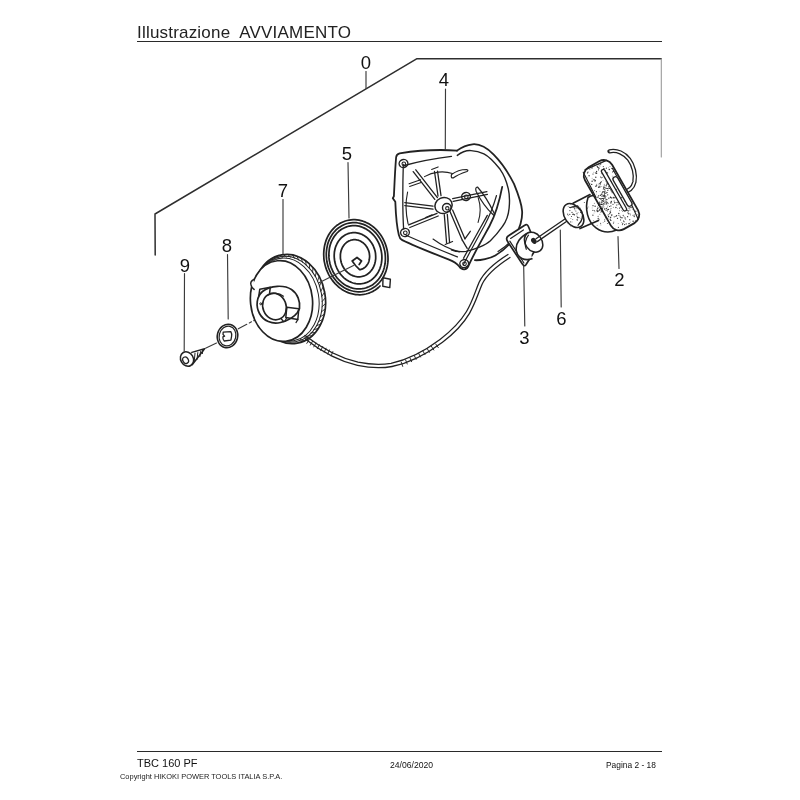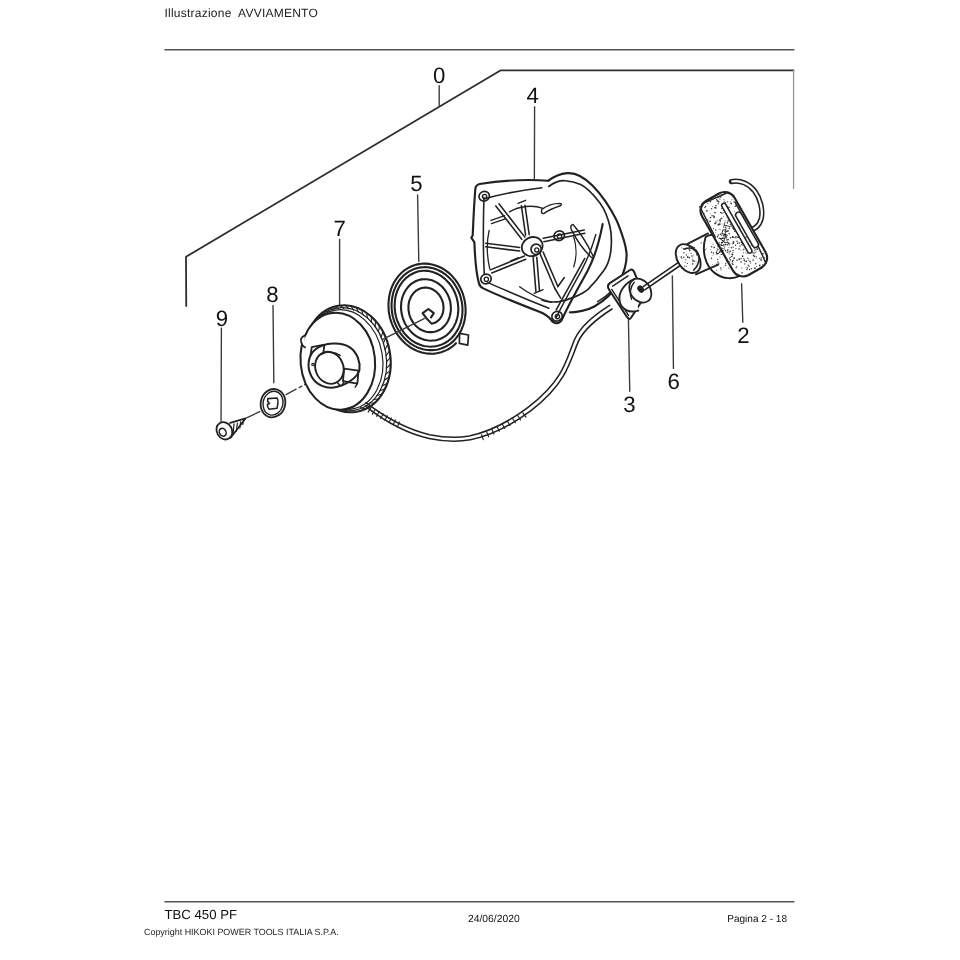--- a/index.html
+++ b/index.html
@@ -1,29 +1,29 @@
 <!DOCTYPE html>
 <html><head><meta charset="utf-8">
 <style>
 html,body{margin:0;padding:0;background:#fff;width:800px;height:800px;overflow:hidden}
 *{box-sizing:border-box}
 body{font-family:"Liberation Sans",sans-serif;color:#1a1a1a;position:relative}
-.hdr{position:absolute;left:137px;top:6px;font-size:10px;color:#222;letter-spacing:.2px}
+.hdr{position:absolute;left:137px;top:23px;font-size:17px;color:#222;letter-spacing:.2px}
 .rule{position:absolute;background:#2a2a2a;height:1.4px}
 .ft1{position:absolute;left:137px;top:756.5px;font-size:11px;color:#111}
 .ft2{position:absolute;left:120px;top:771.8px;font-size:7.45px;color:#222}
 .ftc{position:absolute;left:390px;top:760px;font-size:8.6px;color:#111}
 .ftr{position:absolute;left:606px;top:760px;font-size:8.4px;color:#111}
 svg{position:absolute;left:0;top:0}
 </style></head>
 <body>
 <div class="hdr">Illustrazione&nbsp; AVVIAMENTO</div>
 <div class="rule" style="left:137px;top:40.5px;width:525px"></div>
 <div class="rule" style="left:137px;top:750.5px;width:525px"></div>
-<div class="ft1">TBC 450 PF</div>
+<div class="ft1">TBC 160 PF</div>
 <div class="ft2">Copyright HIKOKI POWER TOOLS ITALIA S.P.A.</div>
 <div class="ftc">24/06/2020</div>
 <div class="ftr">Pagina 2 - 18</div>
 <svg width="800" height="800" viewBox="0 0 800 800" fill="none" stroke-linecap="round" stroke-linejoin="round">
 
 <path d="M155.2,255 L155,214 L417,58.7 L661.3,58.7" stroke="#2e2e2e" stroke-width="1.5"></path>
 <path d="M661.3,58.7 L661.3,157" stroke="#9a9a9a" stroke-width="1.1"></path>
 
 <g stroke="#3a3a3a" stroke-width="1.15">
 <path d="M366,71.5 L366,88.5"></path>

